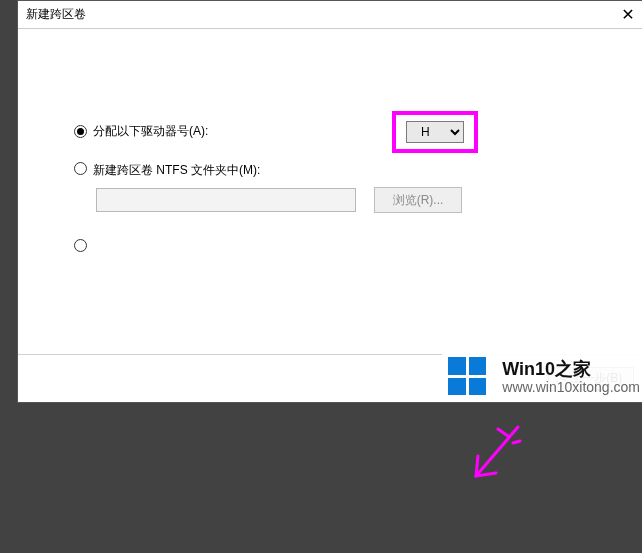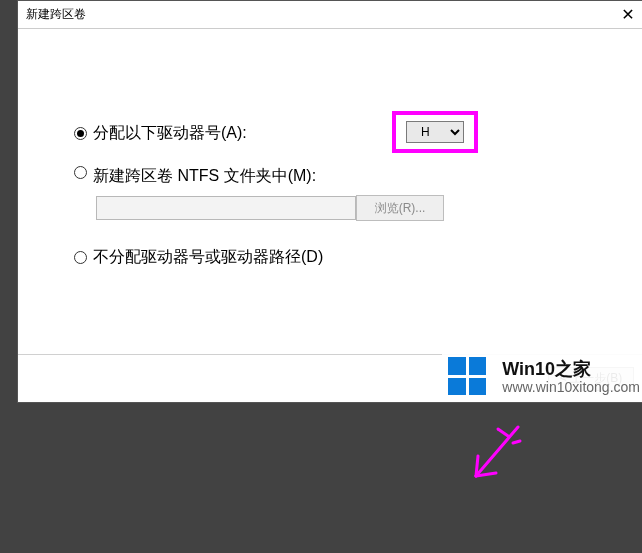--- a/index.html
+++ b/index.html
@@ -56,37 +56,38 @@
     .option-row.third { margin-top: 26px; }
     .radio {
       width: 13px; height: 13px; border-radius: 50%;
       border: 1px solid #333; margin-right: 6px;
       display: inline-flex; align-items: center; justify-content: center;
       background: #fff;
     }
     .radio.selected::after {
       content: ""; width: 7px; height: 7px; border-radius: 50%; background: #000;
     }
-    .opt-label { font-size: 16px; color: #000; }
+    .opt-label { font-size: 12px; color: #000; }
     .drive-select-wrap {
       position: absolute;
       left: 318px; top: -12px;
       border: 4px solid magenta;
       padding: 6px 10px;
     }
     .drive-select {
       width: 58px; height: 22px;
       border: 1px solid #7a7a7a;
       background: #e9e9e9;
       font-size: 12px;
       padding-left: 10px;
     }
     .mount-row {
       display: flex; align-items: center;
       margin-top: 8px; margin-left: 22px;
+      gap: 18px;
     }
     .mount-input {
       width: 260px; height: 24px;
       border: 1px solid #b8b8b8;
       background: #f3f3f3;
       padding: 0 6px;
     }
     .browse-btn {
       width: 88px; height: 26px;
       border: 1px solid #bdbdbd;
@@ -167,21 +168,20 @@
       <span class="radio"></span>
       <span class="opt-label">新建跨区卷 NTFS 文件夹中(M):</span>
     </div>
     <div class="mount-row">
       <input class="mount-input" type="text" disabled="" value="" style="">
       <button class="browse-btn" disabled="">浏览(R)...</button>
     </div>
 
     <div class="option-row third">
       <span class="radio"></span>
-      <span class="opt-label">不分配驱动器号或驱动器路径(D)</span>
     </div>
   </div>
 
   <svg class="arrow-annot" viewBox="0 0 70 70">
     <g stroke="magenta" stroke-width="3" fill="none" stroke-linecap="round">
       <line x1="60" y1="6" x2="18" y2="55"></line>
       <line x1="18" y1="55" x2="20" y2="35"></line>
       <line x1="18" y1="55" x2="38" y2="52"></line>
       <line x1="50" y1="15" x2="40" y2="8"></line>
       <line x1="55" y1="22" x2="62" y2="20"></line>

